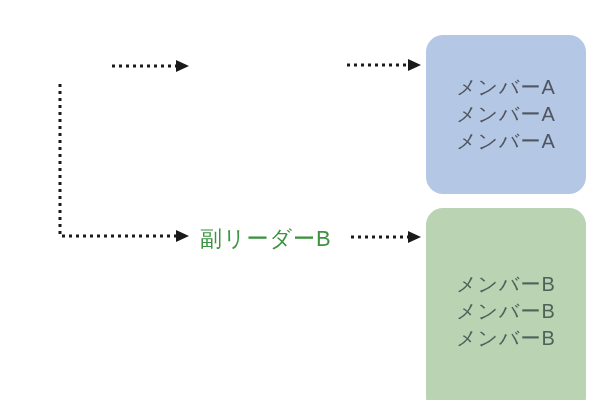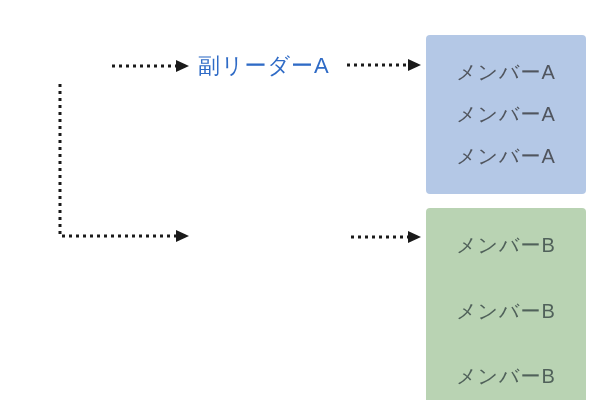--- a/index.html
+++ b/index.html
@@ -35,26 +35,26 @@
   .subleader-b-label {
     left: 200px;
     top: 224px;
     font-size: 22px;
     color: #3c9341;
   }
   .member-box {
     position: absolute;
     left: 426px;
     width: 160px;
-    border-radius: 4px;
+    border-radius: 17px;
     display: flex;
     flex-direction: column;
-    justify-content: space-between;
+    justify-content: center;
     align-items: center;
-    padding: 24px 0;
+    padding: 8px 0;
     box-sizing: border-box;
   }
   .box-a {
     top: 35px;
     height: 159px;
     background: #b4c8e6;
   }
   .box-b {
     top: 208px;
     height: 206px;
@@ -109,22 +109,22 @@
       <polygon class="arrow-head" points="176,230 189,236 176,242"></polygon>
     </g>
 
     <g>
       <line class="dotted-line" x1="351" y1="237" x2="408" y2="237"></line>
       <polygon class="arrow-head" points="408,231 421,237 408,243"></polygon>
     </g>
   </svg>
 
 
-  <div class="node-label subleader-a-label">副リーダーA</div>
 
+  <div class="node-label subleader-b-label">副リーダーB</div>
 
   <div class="member-box box-a">
     <div class="member-label">メンバーA</div>
     <div class="member-label">メンバーA</div>
     <div class="member-label">メンバーA</div>
   </div>
 
   <div class="member-box box-b">
     <div class="member-label">メンバーB</div>
     <div class="member-label">メンバーB</div>

